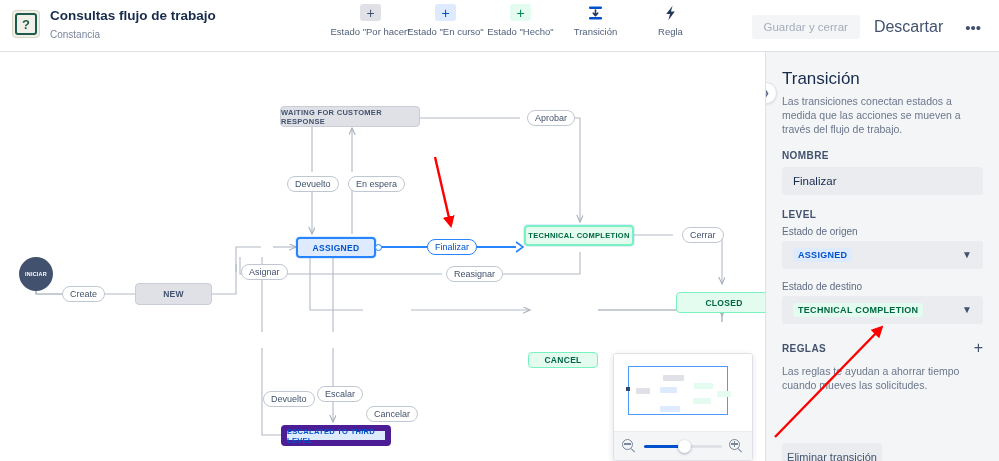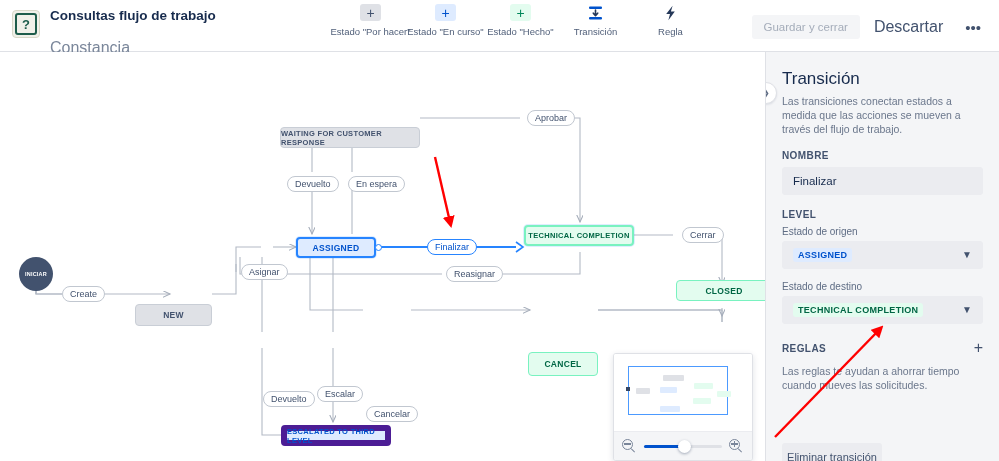--- a/index.html
+++ b/index.html
@@ -16,21 +16,21 @@
           border-bottom:1px solid #dfe1e6;box-sizing:border-box;}
   .brand{position:absolute;left:12px;top:8px;display:flex;align-items:flex-start;}
   .brand-icon{width:26px;height:26px;border-radius:4px;background:#f0f0e8;
               border:1px solid #d8d8c8;display:flex;align-items:center;justify-content:center;
               margin-top:2px;}
   .brand-icon .sq{width:18px;height:18px;border:2px solid #1d5c4a;border-radius:3px;
                   color:#1d5c4a;font-size:13px;font-weight:bold;display:flex;
                   align-items:center;justify-content:center;line-height:1;}
   .brand-txt{margin-left:10px;}
   .brand-title{font-size:13.5px;font-weight:bold;color:#172b4d;line-height:15px;}
-  .brand-sub{font-size:16px;color:#7a869a;line-height:14px;margin-top:18px;}
+  .brand-sub{font-size:10px;color:#7a869a;line-height:14px;margin-top:5px;}
 
   .tools{position:absolute;left:333px;top:4px;display:flex;gap:0px;}
   .tool{width:75px;display:flex;flex-direction:column;align-items:center;cursor:pointer;}
   .tool .chip{width:21px;height:17px;border-radius:3px;display:flex;align-items:center;
               justify-content:center;font-size:14px;line-height:1;font-weight:500;}
   .tool.todo .chip{background:#dfe1e6;color:#42526e;}
   .tool.prog .chip{background:#deebff;color:#0052cc;}
   .tool.done .chip{background:#e3fcef;color:#00875a;}
   .tool .glyph{height:17px;display:flex;align-items:center;justify-content:center;}
   .tool .lbl{font-size:9.5px;color:#505f79;margin-top:5px;white-space:nowrap;}
@@ -45,21 +45,21 @@
 
   
   .canvas{position:absolute;left:0;top:52px;width:765px;height:409px;background:#fff;
           overflow:hidden;}
   .canvas-edge{position:absolute;left:0;top:52px;width:10px;height:409px;
                background:#fafbfc;border-right:1px solid #f0f1f3;}
 
   .node{position:absolute;box-sizing:border-box;display:flex;align-items:center;
         justify-content:center;font-size:8.5px;font-weight:bold;letter-spacing:.3px;
         border-radius:4px;}
-  .node.grey{background:#dfe1e6;border:1px solid #c9ced6;color:#42526e;margin-top:21px;}
+  .node.grey{background:#dfe1e6;border:1px solid #c9ced6;color:#42526e;}
   .node.blue{background:#deebff;border:6px solid #4c1d95;color:#0052cc;}
   .node.green{background:#e3fcef;border:1px solid #79f2c0;color:#006644;}
   .node.sel{border:2px solid #2684ff;box-shadow:0 0 0 1px rgba(38,132,255,.15);}
 
   .start-node{position:absolute;width:34px;height:34px;border-radius:50%;
               background:#42526e;color:#fff;font-size:5.5px;font-weight:bold;
               display:flex;align-items:center;justify-content:center;letter-spacing:.2px;}
 
   .edge-label{position:absolute;background:#fff;border:1px solid #c1c7d0;border-radius:9px;
               height:16px;line-height:14px;padding:0 7px;font-size:9px;color:#42526e;
@@ -247,23 +247,23 @@
     <div class="start-node" style="left:19px;top:205px;">INICIAR</div>
 
     <div class="node grey" style="left:135px;top:231px;width:77px;height:22px;">NEW</div>
 
     <div class="node grey" style="left:280px;top:54px;width:140px;height:21px;font-size:7.5px;">WAITING FOR CUSTOMER RESPONSE</div>
 
     <div class="node blue sel" style="left:296px;top:185px;width:80px;height:21px;">ASSIGNED</div>
 
     <div class="node green sel" style="left:524px;top:173px;width:110px;height:21px;font-size:7.5px;border-color:#79f2c0;">TECHNICAL COMPLETION</div>
 
-    <div class="node green" style="left:676px;top:228px;width:96px;height:21px;">CLOSED</div>
-
-    <div class="node green" style="left:528px;top:300px;width:70px;height:24px;">CANCEL</div>
+    <div class="node green" style="left:676px;top:240px;width:96px;height:21px;">CLOSED</div>
+
+    <div class="node green" style="left:528px;top:300px;width:70px;height:16px;">CANCEL</div>
 
     <div class="node blue" style="left:281px;top:373px;width:110px;height:21px;font-size:7.5px;">ESCALATED TO THIRD LEVEL</div>
 
     <div class="port" style="left:375px;top:192px;"></div>
 
     <div class="edge-label" style="left:62px;top:234px;">Create</div>
     <div class="edge-label" style="left:234px;top:212px;margin-left:7px;">Asignar</div>
     <div class="edge-label" style="left:287px;top:124px;">Devuelto</div>
     <div class="edge-label" style="left:348px;top:124px;">En espera</div>
     <div class="edge-label" style="left:527px;top:58px;">Aprobar</div>

